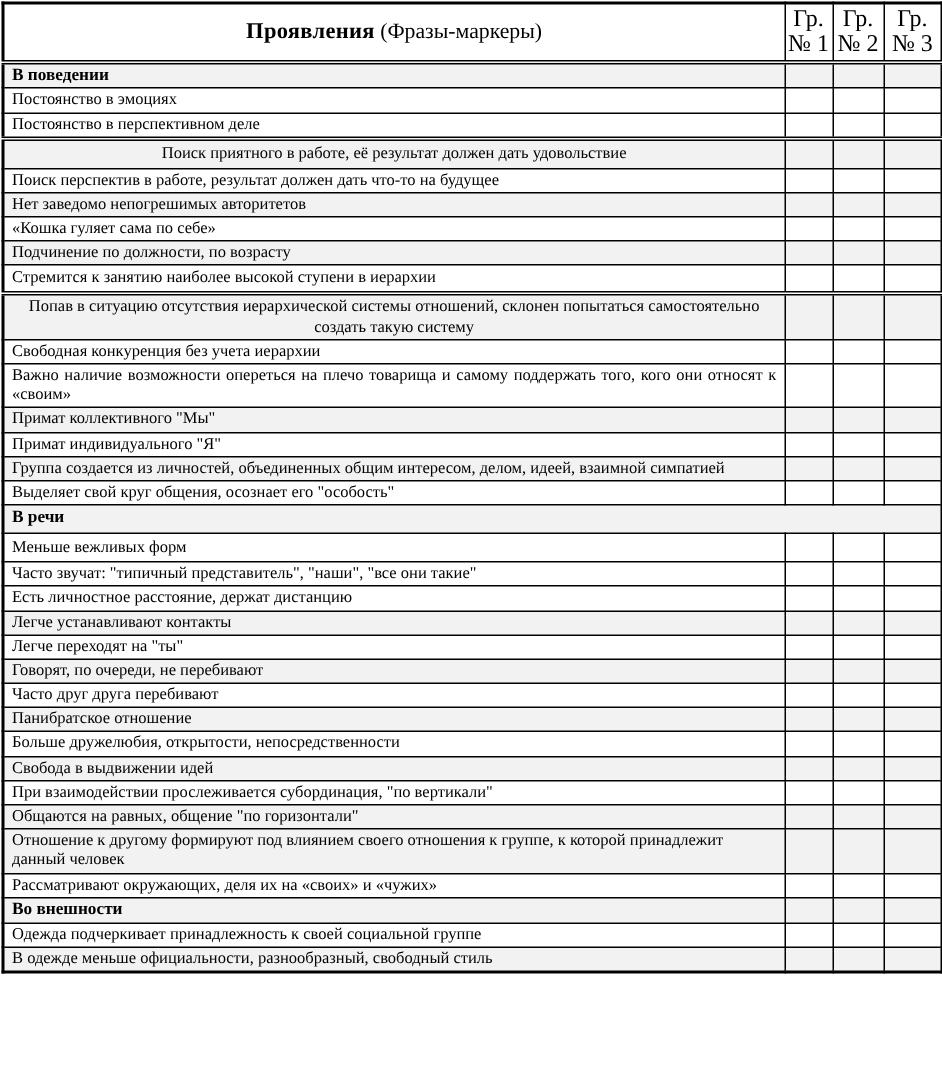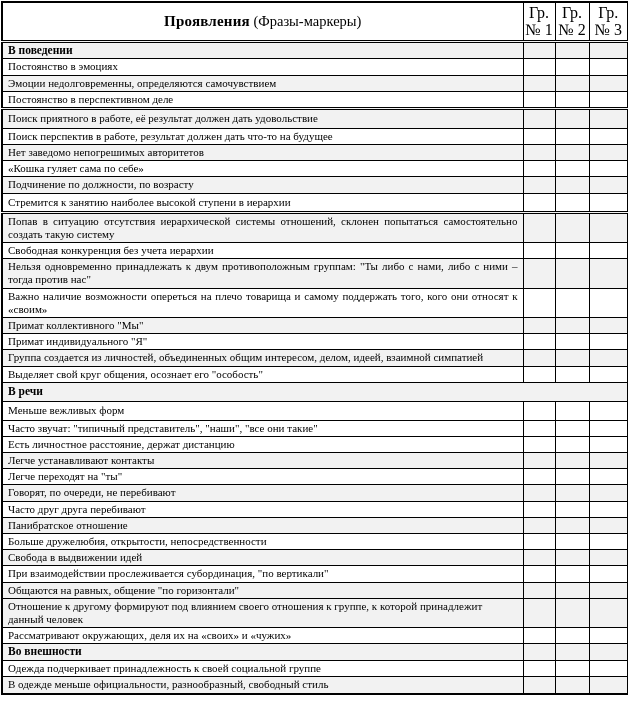--- a/index.html
+++ b/index.html
@@ -29,21 +29,21 @@
   td.title-cell { text-align: center; padding: 2px 0 3px 0; }
   .title-bold { font-weight: bold; font-size: 15px; letter-spacing: .2px; }
   .title-normal { font-size: 14.5px; }
   td.gr-cell { text-align: center; font-size: 16px; line-height: 1.08; padding: 1px 0; }
 
   tbody tr { height: 15px; }
   td.label-cell { font-size: 11px; line-height: 1.2; padding: 1px 5px 1px 5px; }
   tr.section td.label-cell { font-weight: bold; font-size: 11.5px; }
   .shaded { background: #f2f2f2; }
   .justify { text-align: justify; }
-  tr.sep td { border-top: 3px double #000; }
+  tr.sep td { border-top: 3px double #000; text-align: center; }
   td.gcell { padding: 0; }
 </style>
 </head>
 <body>
 
 <div class="doc">
   <table class="markers">
     <colgroup>
       <col class="c-main">
         <col class="c-g1">
@@ -72,26 +72,20 @@
           <td class="gcell shaded"></td>
           <td class="gcell shaded"></td>
         </tr>
         <tr class="item">
           <td class="label-cell">Постоянство в эмоциях</td>
           <td class="gcell"></td>
           <td class="gcell"></td>
           <td class="gcell"></td>
         </tr>
         <tr class="item">
-          <td class="label-cell shaded">Эмоции недолговременны, определяются самочувствием</td>
-          <td class="gcell shaded"></td>
-          <td class="gcell shaded"></td>
-          <td class="gcell shaded"></td>
-        </tr>
-        <tr class="item">
           <td class="label-cell">Постоянство в перспективном деле</td>
           <td class="gcell"></td>
           <td class="gcell"></td>
           <td class="gcell"></td>
         </tr>
         <tr class="item sep" style="height: 20px;">
           <td class="label-cell shaded">Поиск приятного в работе, её результат должен дать удовольствие</td>
           <td class="gcell shaded"></td>
           <td class="gcell shaded"></td>
           <td class="gcell shaded"></td>
@@ -130,26 +124,20 @@
           <td class="label-cell shaded justify">Попав в ситуацию отсутствия иерархической системы отношений, склонен попытаться самостоятельно создать такую систему</td>
           <td class="gcell shaded"></td>
           <td class="gcell shaded"></td>
           <td class="gcell shaded"></td>
         </tr>
         <tr class="item">
           <td class="label-cell">Свободная конкуренция без учета иерархии</td>
           <td class="gcell"></td>
           <td class="gcell"></td>
           <td class="gcell"></td>
-        </tr>
-        <tr class="item">
-          <td class="label-cell shaded justify">Нельзя одновременно принадлежать к двум противоположным группам: "Ты либо с нами, либо с ними – тогда против нас"</td>
-          <td class="gcell shaded"></td>
-          <td class="gcell shaded"></td>
-          <td class="gcell shaded"></td>
         </tr>
         <tr class="item">
           <td class="label-cell justify">Важно наличие возможности опереться на плечо товарища и самому поддержать того, кого они относят к «своим»</td>
           <td class="gcell"></td>
           <td class="gcell"></td>
           <td class="gcell"></td>
         </tr>
         <tr class="item">
           <td class="label-cell shaded">Примат коллективного "Мы"</td>
           <td class="gcell shaded"></td>

